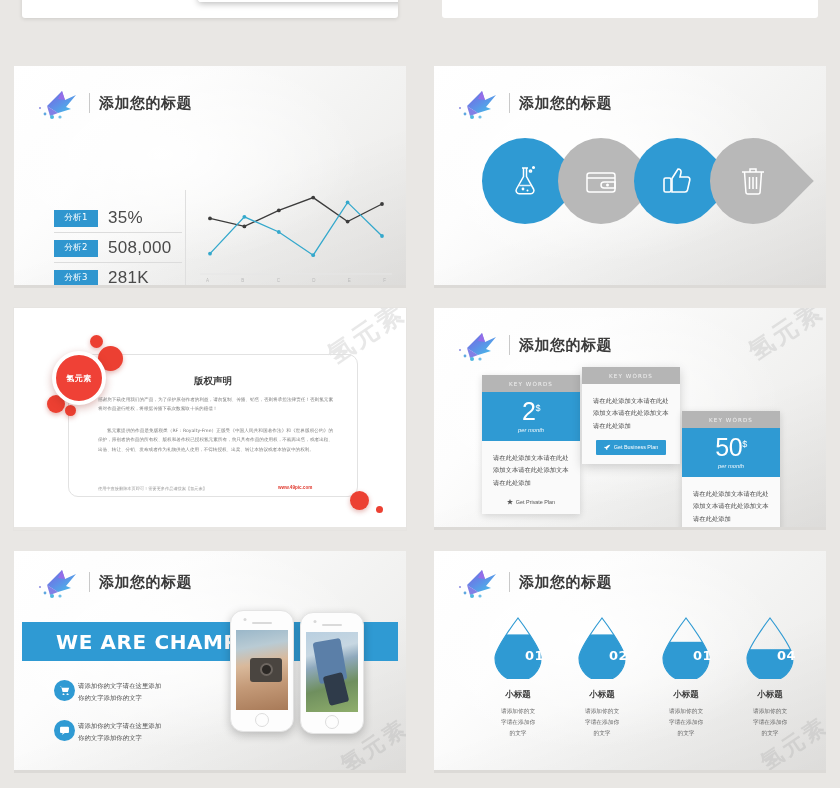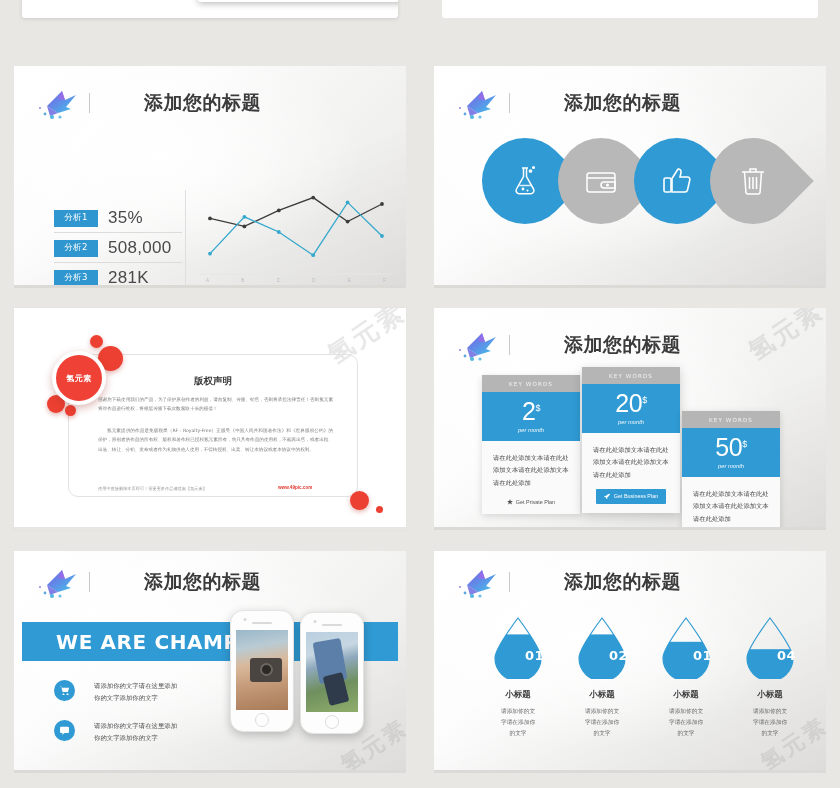--- a/index.html
+++ b/index.html
@@ -20,22 +20,22 @@
   .slide.plain { background: #ffffff; }
   .vignette { position:absolute; inset:0; pointer-events:none;
     background: radial-gradient(ellipse at 38% 40%, rgba(255,255,255,.95) 0%, rgba(255,255,255,0) 58%),
                 linear-gradient(160deg, rgba(255,255,255,0) 55%, rgba(0,0,0,.055) 100%); }
   .botline { position:absolute; left:0; right:0; bottom:0; height:3px; background:#dcdad7; }
 
   
   .slide-head { position: absolute; display: flex; align-items: center; }
   .bird { position: relative; width: 42px; height: 34px; flex: 0 0 42px; }
   .bird svg { position:absolute; left:0; top:0; }
-  .head-title { font-size: 19px; color: #3b3b3b; font-weight: 700; letter-spacing: .5px;
-                font-family: "DejaVu Sans", "Liberation Sans", sans-serif; margin-left: 45px; }
+  .head-title { font-size: 15px; color: #3b3b3b; font-weight: 700; letter-spacing: .5px;
+                font-family: "DejaVu Sans", "Liberation Sans", sans-serif; }
   .head-rule { position:absolute; width:1px; height:20px; background:#c9c9c9; }
 
   
   .kpi-row { position:absolute; display:flex; align-items:center; gap:10px; }
   .kpi-tag { width:44px; height:17px; background:#2f96cf; color:#fff; font-size:8.5px;
              display:flex; align-items:center; justify-content:center; letter-spacing:.4px;
              font-family:"DejaVu Sans","Liberation Sans",sans-serif; }
   .kpi-val { font-size:17px; color:#4a4a4a; font-weight:400; letter-spacing:.3px; }
   .kpi-hline { position:absolute; height:1px; background:#dcdcdc; }
   .vdiv { position:absolute; width:1px; background:#dfdfdf; }
@@ -79,21 +79,21 @@
   .pc-body { padding:11px 11px 4px; font-size:6.3px; line-height:1.95; color:#4a4a4a; text-align:left;
              font-family:"DejaVu Sans","Liberation Sans",sans-serif; }
   .pc-cta { display:flex; align-items:center; justify-content:center; gap:3px;
             font-size:5.4px; color:#555; padding:6px 0 9px; }
   .pc-cta.hl { margin:4px 14px 9px; background:#2f9ad3; color:#fff; padding:4px 0; border-radius:1px; }
 
   
   .band { position:absolute; background:#2f9ad3; }
   .band-text { position:absolute; color:#fff; font-size:20px; font-weight:700; letter-spacing:.6px;
                font-family:"DejaVu Sans","Liberation Sans",sans-serif; }
-  .bullet-row { position:absolute; display:flex; align-items:flex-start; gap:19px; }
+  .bullet-row { position:absolute; display:flex; align-items:flex-start; gap:3px; }
   .bullet-ic { width:21px; height:21px; border-radius:50%; background:#2f9ad3; flex:0 0 21px;
                display:flex; align-items:center; justify-content:center; }
   .bullet-tx { font-size:6.4px; line-height:1.95; color:#4d4d4d;
                font-family:"DejaVu Sans","Liberation Sans",sans-serif; }
   .phone { position:absolute; background:#fdfdfd; border-radius:13px; box-shadow:0 3px 10px rgba(0,0,0,.22);
            border:1px solid #e4e4e4; overflow:hidden; }
   .phone .screen { position:absolute; left:5px; right:5px; top:19px; bottom:21px; overflow:hidden; }
   .phone .spk { position:absolute; top:11px; left:50%; transform:translateX(-50%);
                 width:20px; height:2px; border-radius:2px; background:#dadada; }
   .phone .cam { position:absolute; top:7px; left:50%; transform:translateX(-50%); margin-left:-17px;
@@ -344,26 +344,20 @@
       <div class="pc-cta">
         <svg width="6" height="6" viewBox="0 0 10 10" fill="#555">
             <path d="M5 0l1.3 3.3H10L7.1 5.5 8.2 9 5 6.9 1.8 9l1.1-3.5L0 3.3h3.7z"></path>
           </svg>
         <span>Get Private Plan</span>
       </div>
     </div>
 
     <div class="price-card" style="left:148px; top:59px; width:98px; box-shadow:0 3px 10px rgba(0,0,0,.18);">
       <div class="pc-head">KEY WORDS</div>
-      <div class="pc-price">
-        <div class="pc-amount">
-          <span>20</span><sup>$</sup>
-        </div>
-        <div class="pc-per">per month</div>
-      </div>
       <div class="pc-body">请在此处添加文本请在此处添加文本请在此处添加文本请在此处添加</div>
       <div class="pc-cta hl">
         <svg width="7" height="7" viewBox="0 0 10 10" fill="#fff">
             <path d="M9 1c-3 0-5 1.5-6.2 3.4L1 4l-.7 1.3 2 .9.5.5.9 2L5 8l-.4-1.8C6.5 5 8 3 9 1z"></path>
           </svg>
         <span>Get Business Plan</span>
       </div>
     </div>
 
     <div class="price-card" style="left:248px; top:67px; width:98px;margin-top:36px;">

